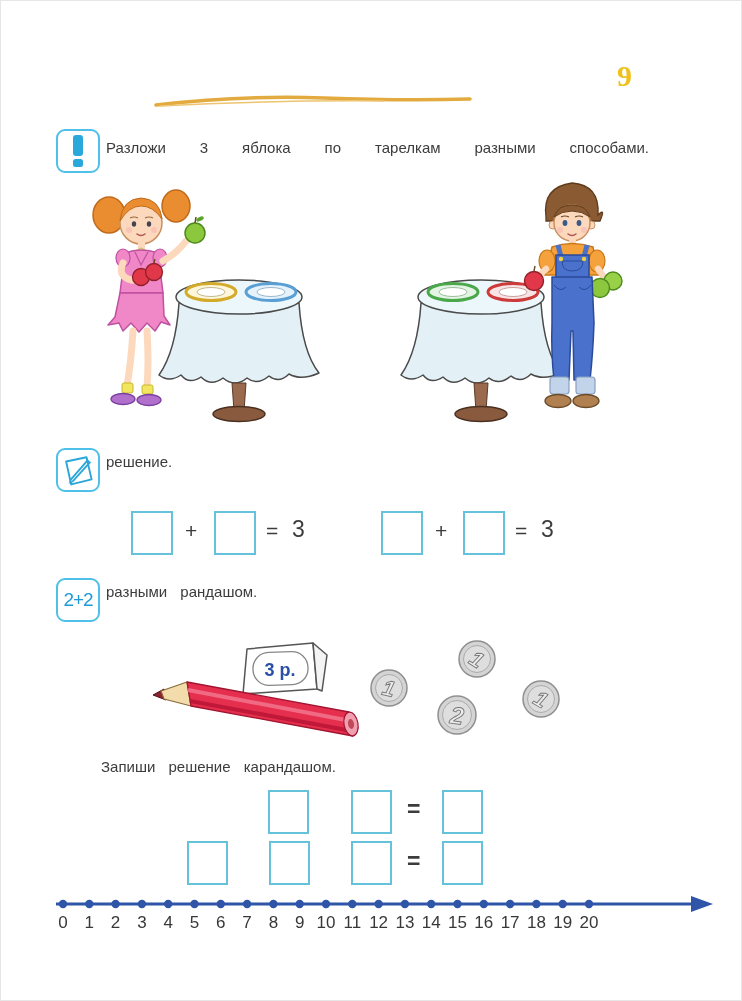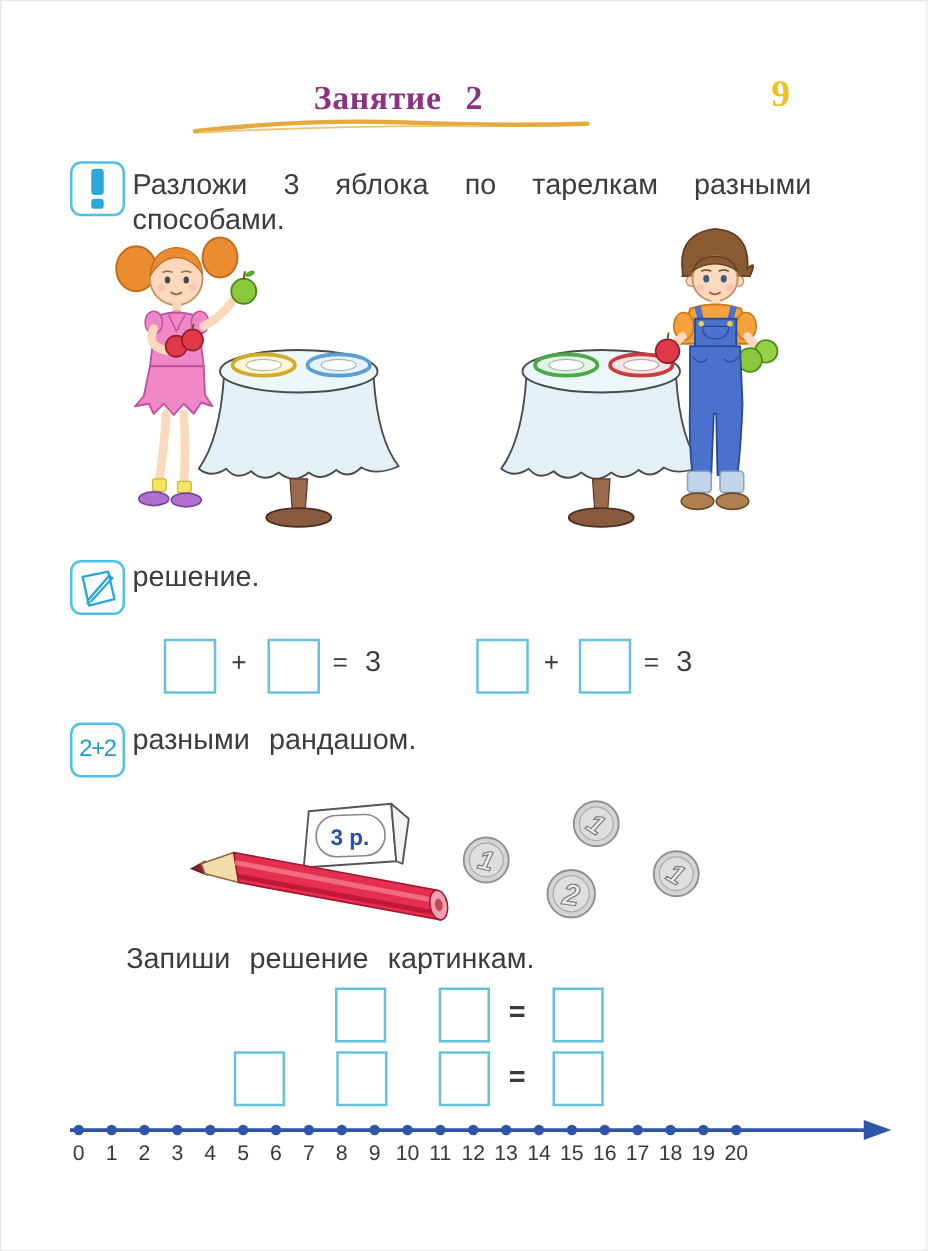--- a/index.html
+++ b/index.html
@@ -14,39 +14,38 @@
 
   
   .task-icon{width:44px;height:44px;border:2.5px solid #4fc0e8;border-radius:9px;background:#fff;
              display:flex;align-items:center;justify-content:center;box-sizing:border-box;}
   .excl{display:flex;flex-direction:column;align-items:center;}
   .excl .bar{width:10px;height:21px;background:#29a8dc;border-radius:3px;}
   .excl .dot{width:10px;height:8px;background:#29a8dc;border-radius:2.5px;margin-top:3px;}
   .icon2p2{font-weight:normal;font-size:19px;color:#1f9ad6;letter-spacing:-1px;}
 
   
-  .task-text{font-size:23px;line-height:27.5px;color:#3c3c3c;}
+  .task-text{font-size:15px;line-height:27.5px;color:#3c3c3c;}
   .jline{text-align:justify;text-align-last:justify;}
   .wspace{word-spacing:9px;}
 
   
   .eq-box{width:42px;height:44px;border:2px solid #66c2da;background:#fff;box-sizing:border-box;}
   .op{font-size:21px;color:#3c3c3c;}
   .num3{font-size:23px;color:#3c3c3c;}
   .ans-box{width:41px;height:44px;border:2px solid #66c2da;background:#fff;box-sizing:border-box;position:absolute;}
   .ans-eq{font-size:23px;font-weight:bold;color:#3c3c3c;position:absolute;}
 
   .nl-label{font-size:17px;fill:#383838;font-family:"Liberation Sans",sans-serif;}
 </style>
 </head>
 <body>
 
 <div id="page">
 
-  <div class="abs lesson-title" style="left:250px;top:62px;">Занятие 2</div>
   <div class="abs page-number" style="left:616px;top:58px;">9</div>
   <svg class="abs" style="left:153px;top:92px;" width="320" height="16">
     <path d="M2 12 Q 90 2 170 5 Q 250 8 316 6" stroke="#e3aa3f" stroke-width="3.5" fill="none" stroke-linecap="round"></path>
     <path d="M6 13 Q 120 7 230 8" stroke="#edc470" stroke-width="1.5" fill="none" stroke-linecap="round"></path>
   </svg>
 
   <div class="abs task-icon" style="left:55px;top:128px;">
     <div class="excl">
         <div class="bar"></div>
         <div class="dot"></div>
@@ -235,21 +234,21 @@
       <circle cx="326" cy="82" r="14.5" fill="#dedede" stroke="#ababab" stroke-width="1"></circle>
       <text x="326" y="91" text-anchor="middle" font-size="24" font-weight="bold" font-style="italic" fill="#ececec" stroke="#777" stroke-width="0.9" font-family="Liberation Sans, sans-serif" transform="rotate(8 326 82)">2</text>
     </g>
     <g>
       <circle cx="410" cy="66" r="18" fill="#d4d4d4" stroke="#8f8f8f" stroke-width="1.5"></circle>
       <circle cx="410" cy="66" r="13.5" fill="#dedede" stroke="#ababab" stroke-width="1"></circle>
       <text x="410" y="74" text-anchor="middle" font-size="22" font-weight="bold" font-style="italic" fill="#ececec" stroke="#777" stroke-width="0.9" font-family="Liberation Sans, sans-serif" transform="rotate(30 410 66)">1</text>
     </g>
   </svg>
 
-  <div class="abs task-text wspace" style="left:100px;top:752px;">Запиши решение картинкам.</div>
+  <div class="abs task-text wspace" style="left:100px;top:752px;">Запиши решение карандашом.</div>
 
   <div>
     <div class="ans-box" style="left:267px;top:789px;"></div>
     <div class="ans-box" style="left:350px;top:789px;"></div>
     <span class="ans-eq" style="left:406px;top:795px;">=</span>
     <div class="ans-box" style="left:441px;top:789px;"></div>
 
     <div class="ans-box" style="left:186px;top:840px;"></div>
     <div class="ans-box" style="left:268px;top:840px;"></div>
     <div class="ans-box" style="left:350px;top:840px;"></div>

